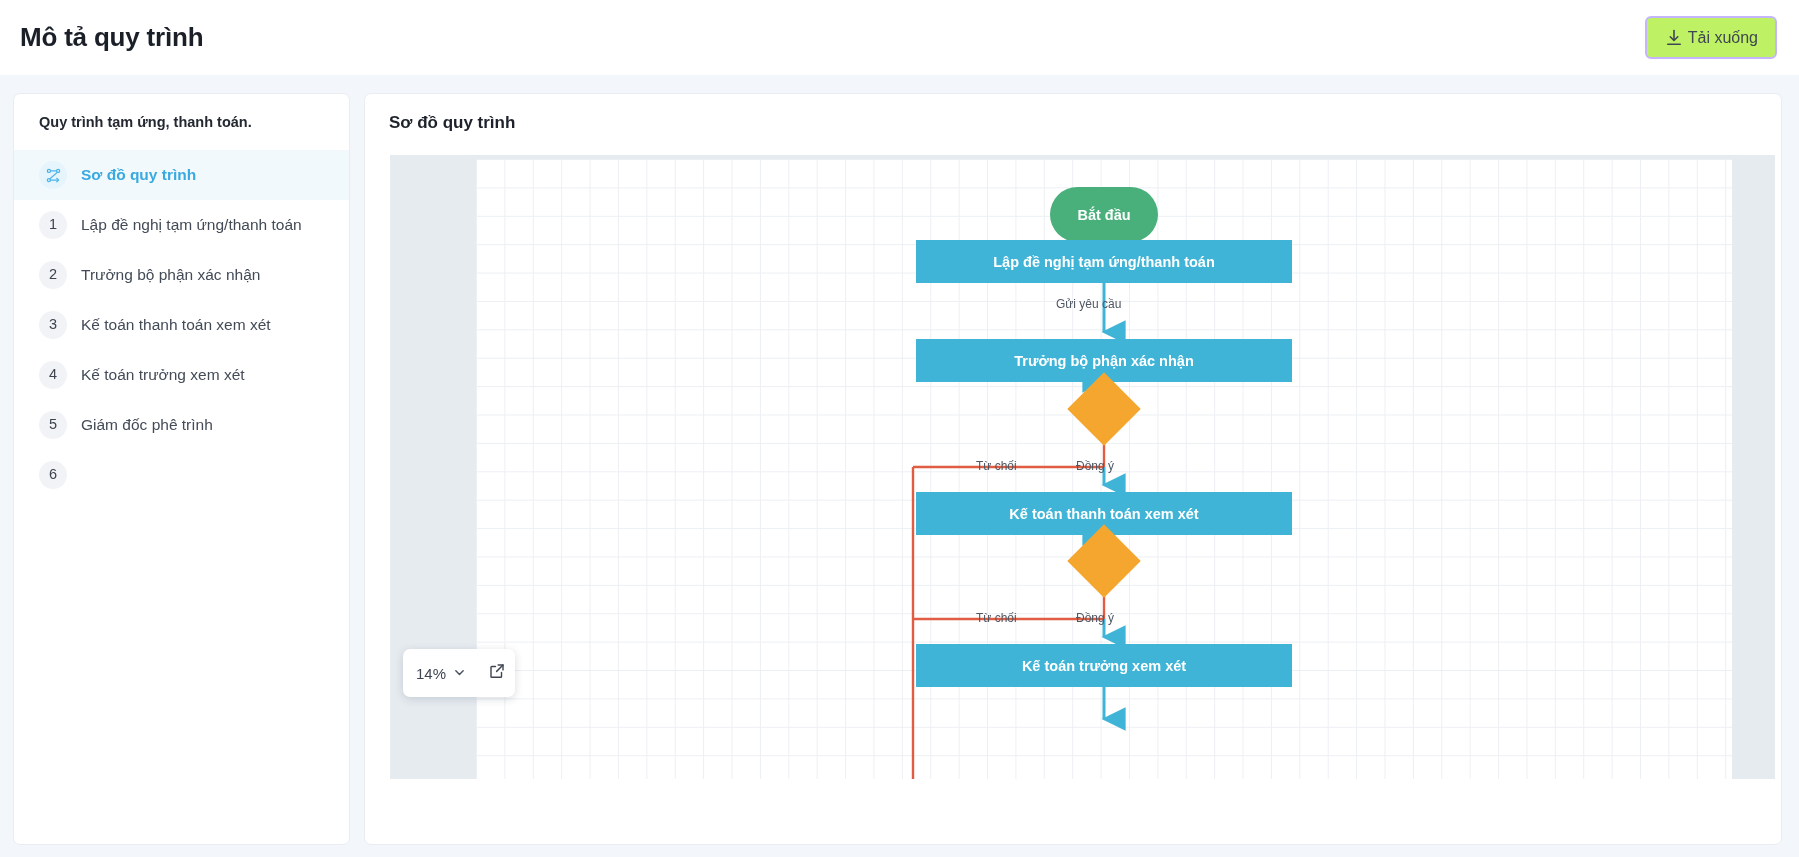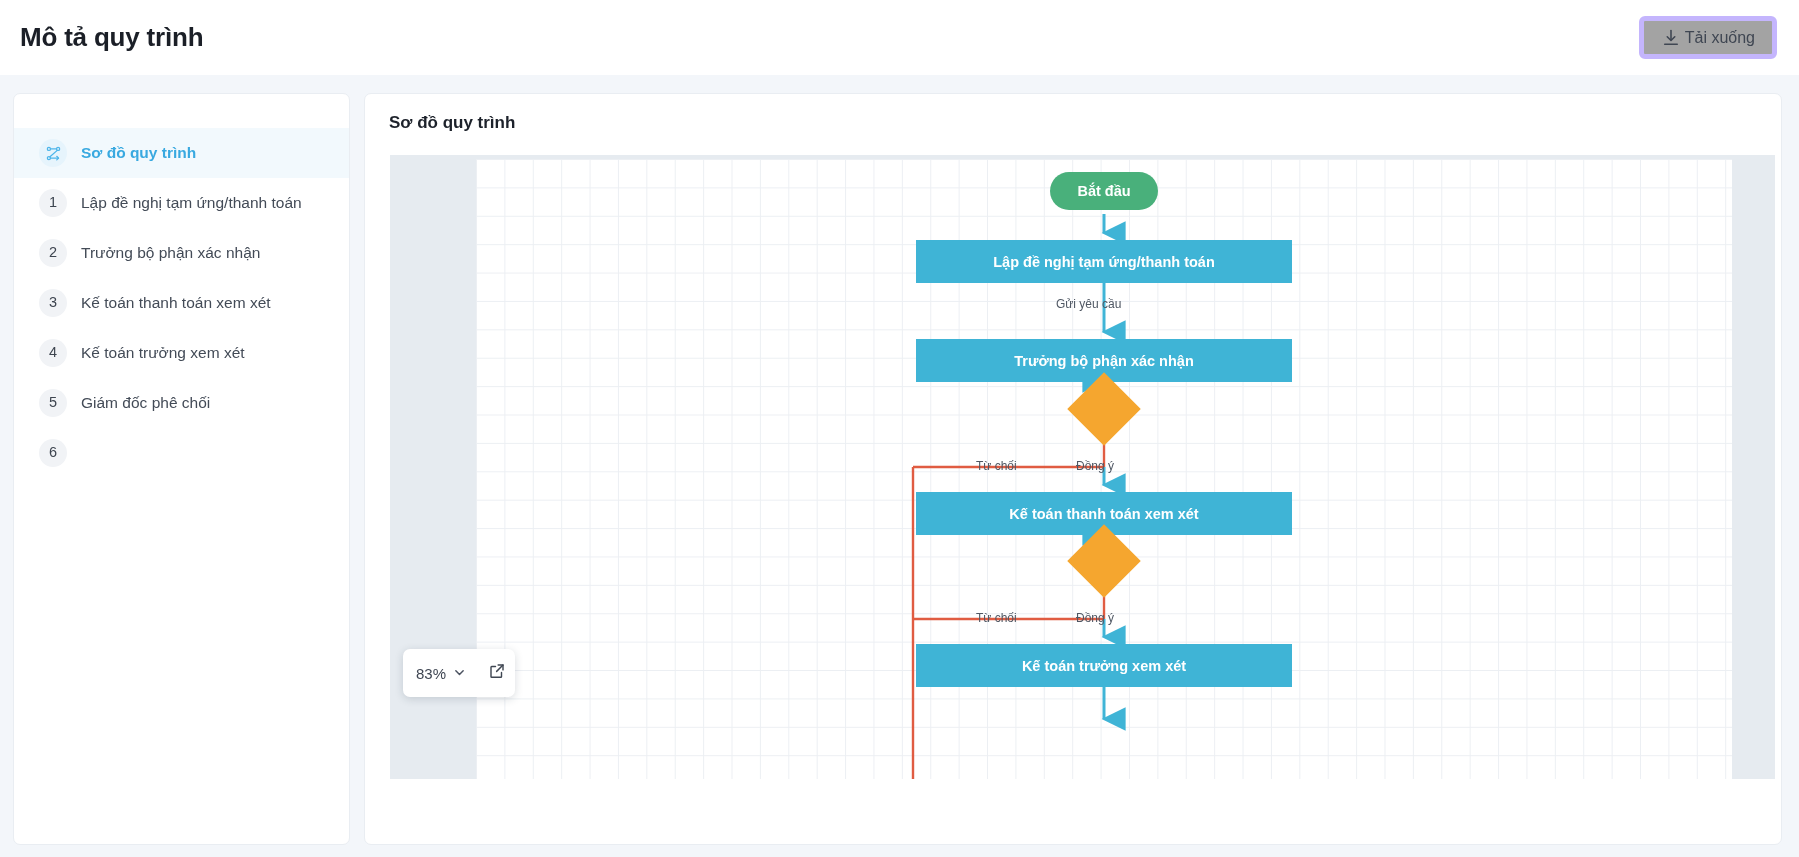--- a/index.html
+++ b/index.html
@@ -19,21 +19,21 @@
     display:flex; align-items:center; justify-content:space-between;
     padding:0 22px 0 20px;
   }
   .page-title{
     font-size:26px; font-weight:bold; color:#1b1f27; letter-spacing:-.2px;
     white-space:nowrap;
   }
   .dl-btn{
     display:flex; align-items:center; gap:4px;
     height:43px; padding:0 17px;
-    background:#a3a3a3; border:5px solid #c4b5fd; border-radius:6px;
+    background:#bef264; border:2px solid #c4b5fd; border-radius:6px;
     font-size:16px; color:#3f4652; cursor:pointer; white-space:nowrap;
   }
   .dl-ico{ width:20px;height:20px; display:block; }
 
   
   .body-wrap{
     position:absolute; left:0; top:75px; width:1799px; height:782px;
     background:#f3f6fa;
     padding:18px 17px 0 13px;
     display:flex; gap:14px;
@@ -107,21 +107,21 @@
 
   
   .flow{ position:absolute; left:0; top:0; width:1256px; height:620px; }
   .node{
     position:absolute; display:flex; align-items:center; justify-content:center;
     text-align:center; color:#fff; font-weight:bold; font-size:14.5px;
     cursor:pointer;
   }
   .node.start{
     background:#49b07b; border-radius:38px;
-    width:108px;height:38px; left:574px; top:13px;
+    width:108px;height:55px; left:574px; top:28px;
   }
   .node.task{
     background:#3fb4d6;
     width:376px;height:43px; left:440px;
   }
   .node.t1{ top:81px; }
   .node.t2{ top:180px; }
   .node.t3{ top:333px; }
   .node.t4{ top:485px; }
   .diamond{
@@ -164,20 +164,21 @@
           <path d="M4.5 19.5h15"></path>
       </svg>
     </span>
     <span>Tải xuống</span>
   </div>
 </div>
 
 <div class="body-wrap">
 
   <div class="side-card">
+    <div class="side-head">Quy trình tạm ứng, thanh toán.</div>
     <div class="side-list">
 
       <div class="side-item active">
         <span class="diag-ico">
           <svg width="17" height="17" viewBox="0 0 24 24" fill="none" stroke="#4db5ea" stroke-width="1.8" stroke-linecap="round" stroke-linejoin="round">
             <circle cx="5.5" cy="5.5" r="2.2"></circle>
               <circle cx="18.5" cy="5.5" r="2.2"></circle>
             <circle cx="5.5" cy="18.5" r="2.2"></circle>
               <path d="M8 5.5h8"></path>
               <path d="M17.3 7.6 7 16.6"></path>
@@ -203,21 +204,21 @@
         <span class="lbl">Kế toán thanh toán xem xét</span>
       </div>
 
       <div class="side-item">
         <span class="num">4</span>
         <span class="lbl">Kế toán trưởng xem xét</span>
       </div>
 
       <div class="side-item">
         <span class="num">5</span>
-        <span class="lbl">Giám đốc phê chối</span>
+        <span class="lbl">Giám đốc phê trình</span>
       </div>
 
       <div class="side-item">
         <span class="num">6</span>
       </div>
 
     </div>
   </div>
 
   <div class="main-card">
@@ -285,21 +286,21 @@
 
           <div class="node task t4">
             <span>Kế toán trưởng xem xét</span>
           </div>
 
         </div>
       </div>
     </div>
 
     <div class="zoom-ctl">
-      <span class="zoom-val">83%</span>
+      <span class="zoom-val">14%</span>
       <span class="zoom-chev">
         <svg width="11" height="11" viewBox="0 0 12 12" fill="none" stroke="#4b5260" stroke-width="1.6" stroke-linecap="round" stroke-linejoin="round">
             <path d="M2 4.2 6 8.2 10 4.2"></path>
           </svg>
       </span>
       <span class="zoom-sep"></span>
       <span class="zoom-exp">
         <svg width="18" height="18" viewBox="0 0 24 24" fill="none" stroke="#3f4652" stroke-width="1.9" stroke-linecap="round" stroke-linejoin="round">
           <path d="M13.5 4h6.5v6.5"></path>
             <path d="M20 4 11.5 12.5"></path>

